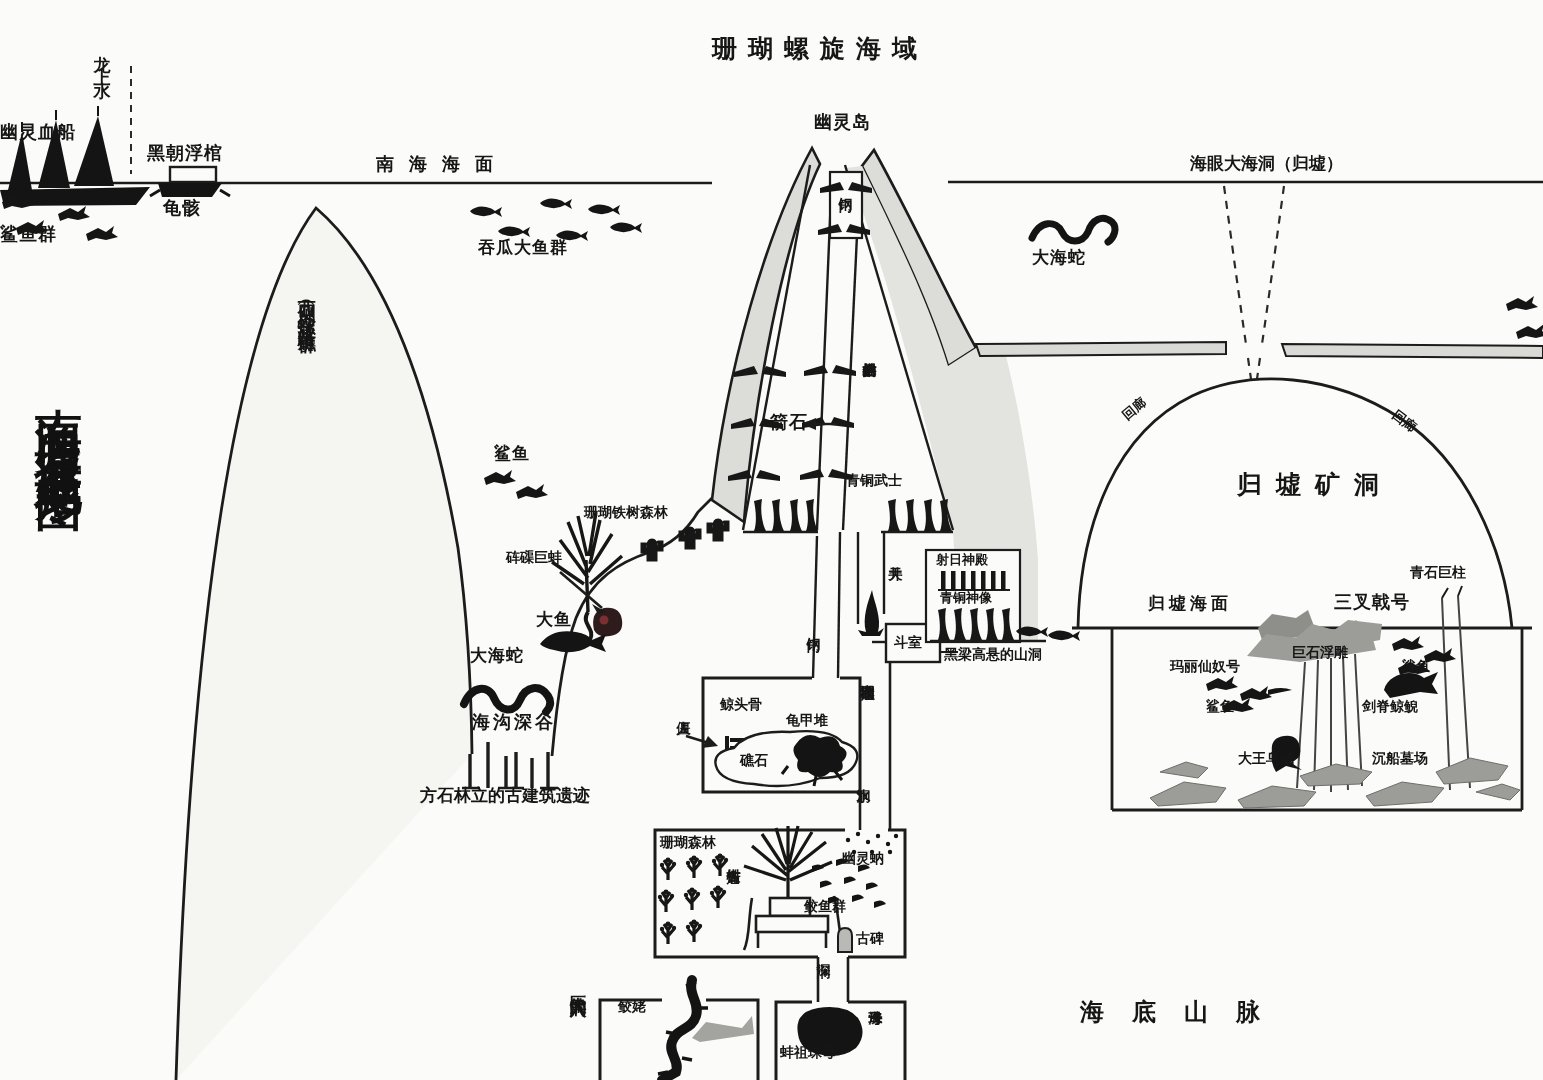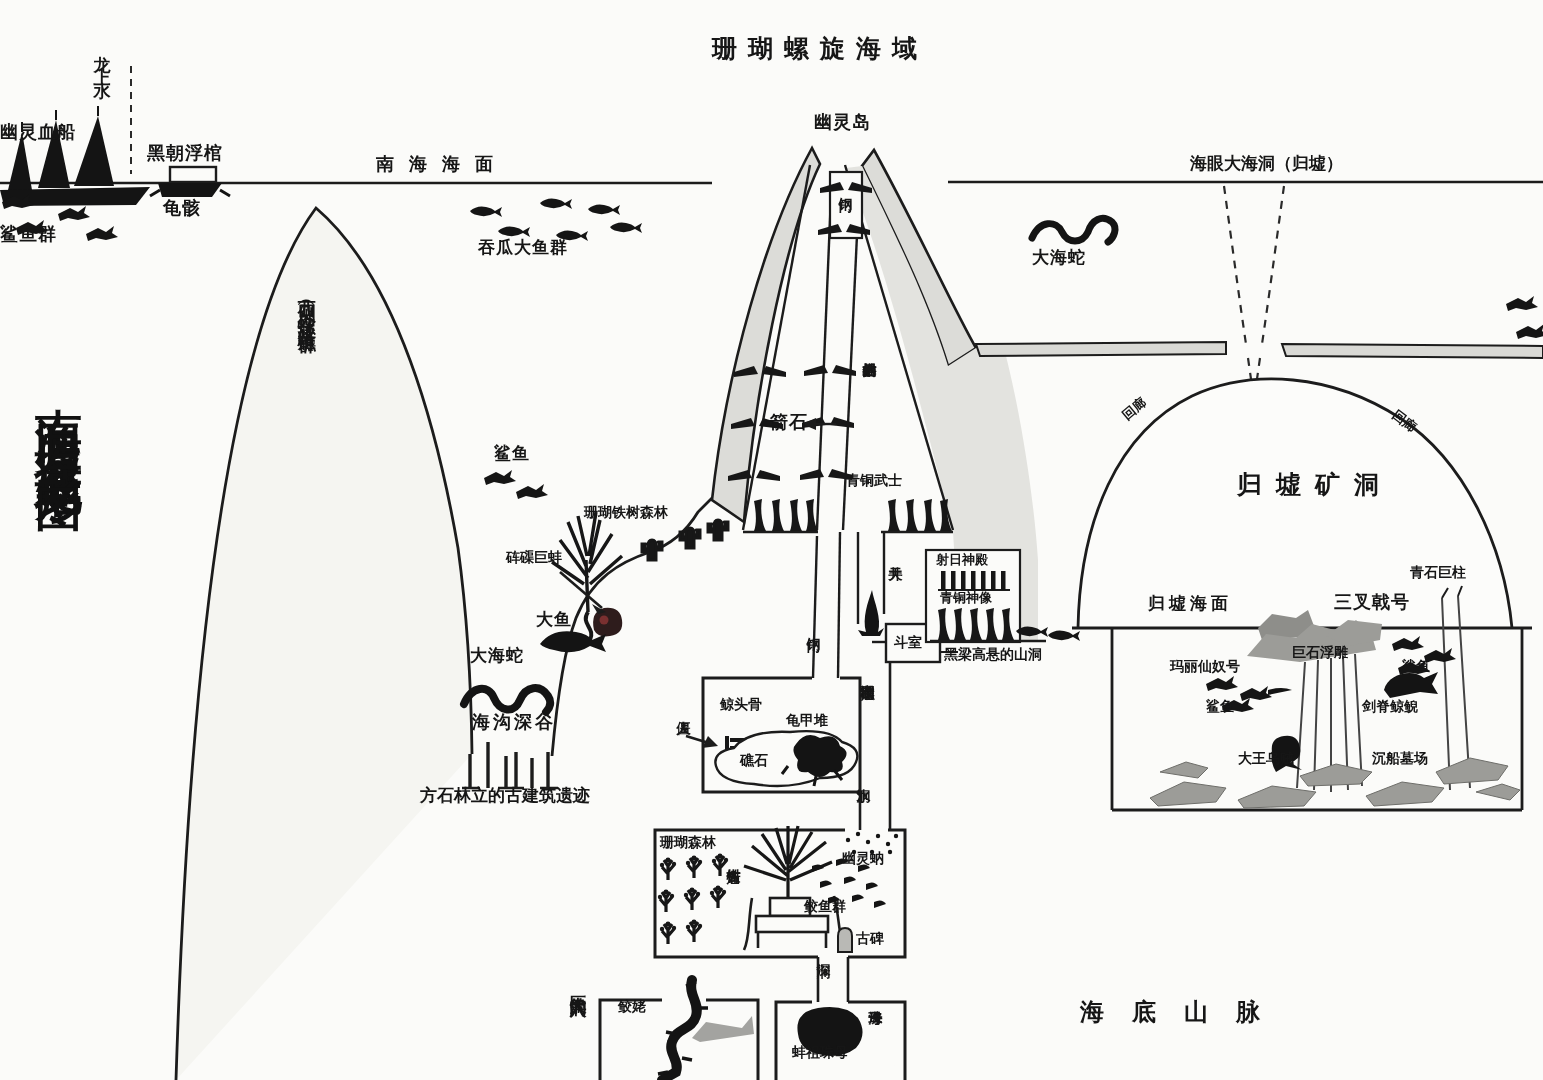--- a/index.html
+++ b/index.html
@@ -394,21 +394,21 @@
 <div class="lbl v s14" style="left:860px;top:674px;">珊瑚礁洞窟</div>
 <div class="lbl v s14" style="left:856px;top:778px;">水洞</div>
 <div class="lbl s14" style="left:660px;top:834px;">珊瑚森林</div>
 <div class="lbl v s14" style="left:726px;top:858px;">古庙铁树</div>
 <div class="lbl s14" style="left:842px;top:850px;">幽灵蚋</div>
 <div class="lbl s14" style="left:804px;top:898px;">鲛鱼群</div>
 <div class="lbl s14" style="left:856px;top:930px;">古碑</div>
 <div class="lbl v s14" style="left:816px;top:952px;">深涧</div>
 <div class="lbl s14" style="left:618px;top:998px;">鲛姥</div>
 <div class="lbl s14" style="left:676px;top:1044px;margin-top:40px;">海盗船</div>
-<div class="lbl s14" style="left:780px;top:1044px;margin-left:12px;">蚌祖珠母</div>
+<div class="lbl s14" style="left:780px;top:1044px;">蚌祖珠母</div>
 <div class="lbl v s14" style="left:868px;top:1000px;">珠母海</div>
 <div class="lbl v s17" style="left:568px;top:982px;">巨大的洞穴</div>
 <div class="lbl big" style="left:1196px;top:470px;letter-spacing:14px;margin-left:41px;">归墟矿洞</div>
 <div class="lbl s13 rot-l" style="left:1120px;top:412px;">回廊</div>
 <div class="lbl s13 rot-r" style="left:1398px;top:408px;">回廊</div>
 <div class="lbl s17" style="left:1148px;top:594px;letter-spacing:4px;">归墟海面</div>
 <div class="lbl" style="left:1322px;top:592px;margin-left:12px;">三叉戟号</div>
 <div class="lbl s14" style="left:1410px;top:564px;">青石巨柱</div>
 <div class="lbl s14" style="left:1170px;top:658px;">玛丽仙奴号</div>
 <div class="lbl s14" style="left:1292px;top:644px;">巨石浮雕</div>

